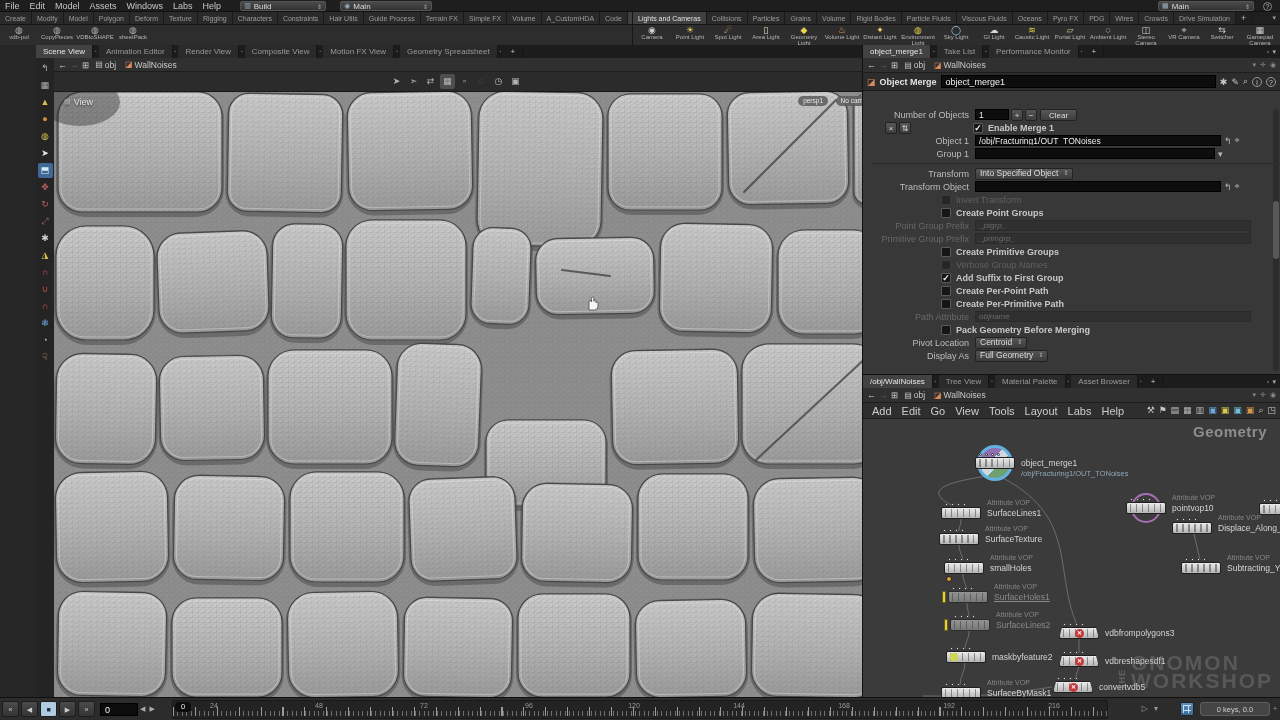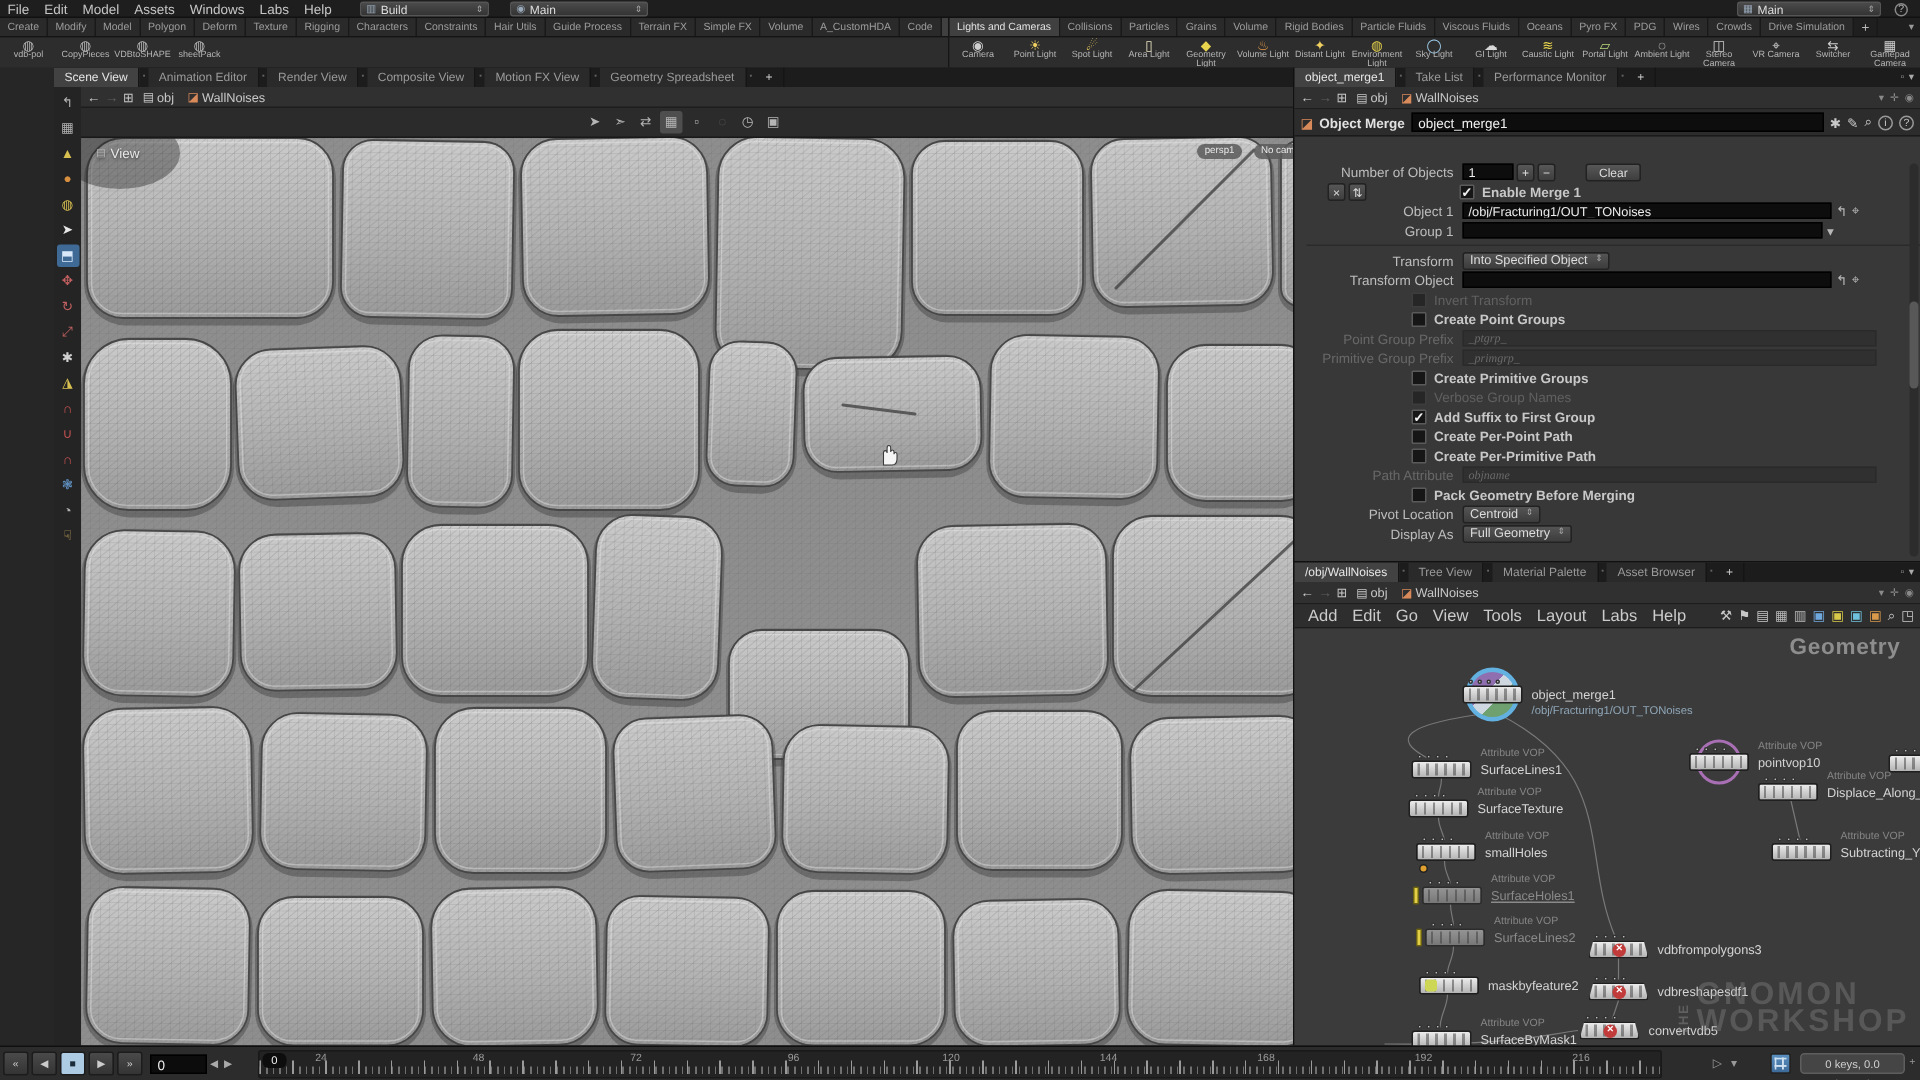--- a/index.html
+++ b/index.html
@@ -66,23 +66,23 @@
   #param-header { height:18px; background:#2c2c2c; border-bottom:1px solid #1a1a1a; display:flex; align-items:center; padding:0 4px; gap:4px; }
   #param-header .ptype { font-weight:bold; font-size:9px; color:#e2e2e2; white-space:nowrap; }
   #param-name-field { flex:1; height:13px; background:#0d0d0d; border:1px solid #000; color:#f0f0f0; font-size:9px; line-height:12px; padding:0 4px; }
   .phicon { font-size:9px; color:#c8c8c8; }
   .circ { width:10px; height:10px; border:1px solid #999; border-radius:50%; font-size:7px; line-height:9px; text-align:center; color:#ccc; }
   #param-body { position:absolute; left:4px; top:61px; width:418px; height:268px; padding-top:2px; overflow:hidden; }
   .prow { display:flex; align-items:center; height:13px; font-size:9px; }
   .plabel { width:108px; text-align:right; padding-right:6px; color:#bdbdbd; white-space:nowrap; overflow:hidden; flex:none; }
   .plabel.dim { color:#686868; }
   .pfield { height:11px; background:#0d0d0d; border:1px solid #000; color:#ececec; font-size:8.5px; line-height:10px; padding:0 3px; white-space:nowrap; overflow:hidden; }
-  .pdimfield { height:11px; background:#303030; border:1px solid #2a2a2a; color:#6a6a6a; font-style:italic; font-size:8px; line-height:10px; padding:0 3px;font-family:Liberation Serif, serif; }
+  .pdimfield { height:11px; background:#303030; border:1px solid #2a2a2a; color:#6a6a6a; font-style:italic; font-size:8px; line-height:10px; padding:0 3px; }
   .pbtn { height:12px; background:linear-gradient(#575757,#3e3e3e); border:1px solid #222; border-radius:2px;
-    color:#ddd; font-size:8px; line-height:11px; padding:0 8px; margin-left:20px; }
+    color:#ddd; font-size:8px; line-height:11px; padding:0 8px; margin-left:3px; }
   .psq { width:12px; height:12px; background:linear-gradient(#575757,#3e3e3e); border:1px solid #222; border-radius:2px; color:#ddd; font-size:8px; line-height:11px; text-align:center; margin-left:2px; }
   .pdrop { height:12px; background:linear-gradient(#555,#3c3c3c); border:1px solid #222; border-radius:2px; color:#ddd; font-size:8.5px; line-height:11px; padding:0 4px; display:flex; gap:5px; align-items:center; }
   .pdrop .da { font-size:6px; color:#aaa; }
   .pcheck { width:10px; height:10px; background:#161616; border:1px solid #5a5a5a; border-radius:1px; margin-right:5px;
     font-size:9px; line-height:9px; text-align:center; color:#f0f0f0; font-weight:bold; flex:none; }
   .pcheck.dis { background:#262626; border-color:#3d3d3d; }
   .pctext { color:#c8c8c8; font-size:9px; font-weight:bold; }
   .pctext.dim { color:#606060; font-weight:normal; }
   .psep { height:1px; background:#2a2a2a; margin:3px 4px; }
   .ficon { font-size:9px; color:#b8b8b8; margin-left:3px; }

